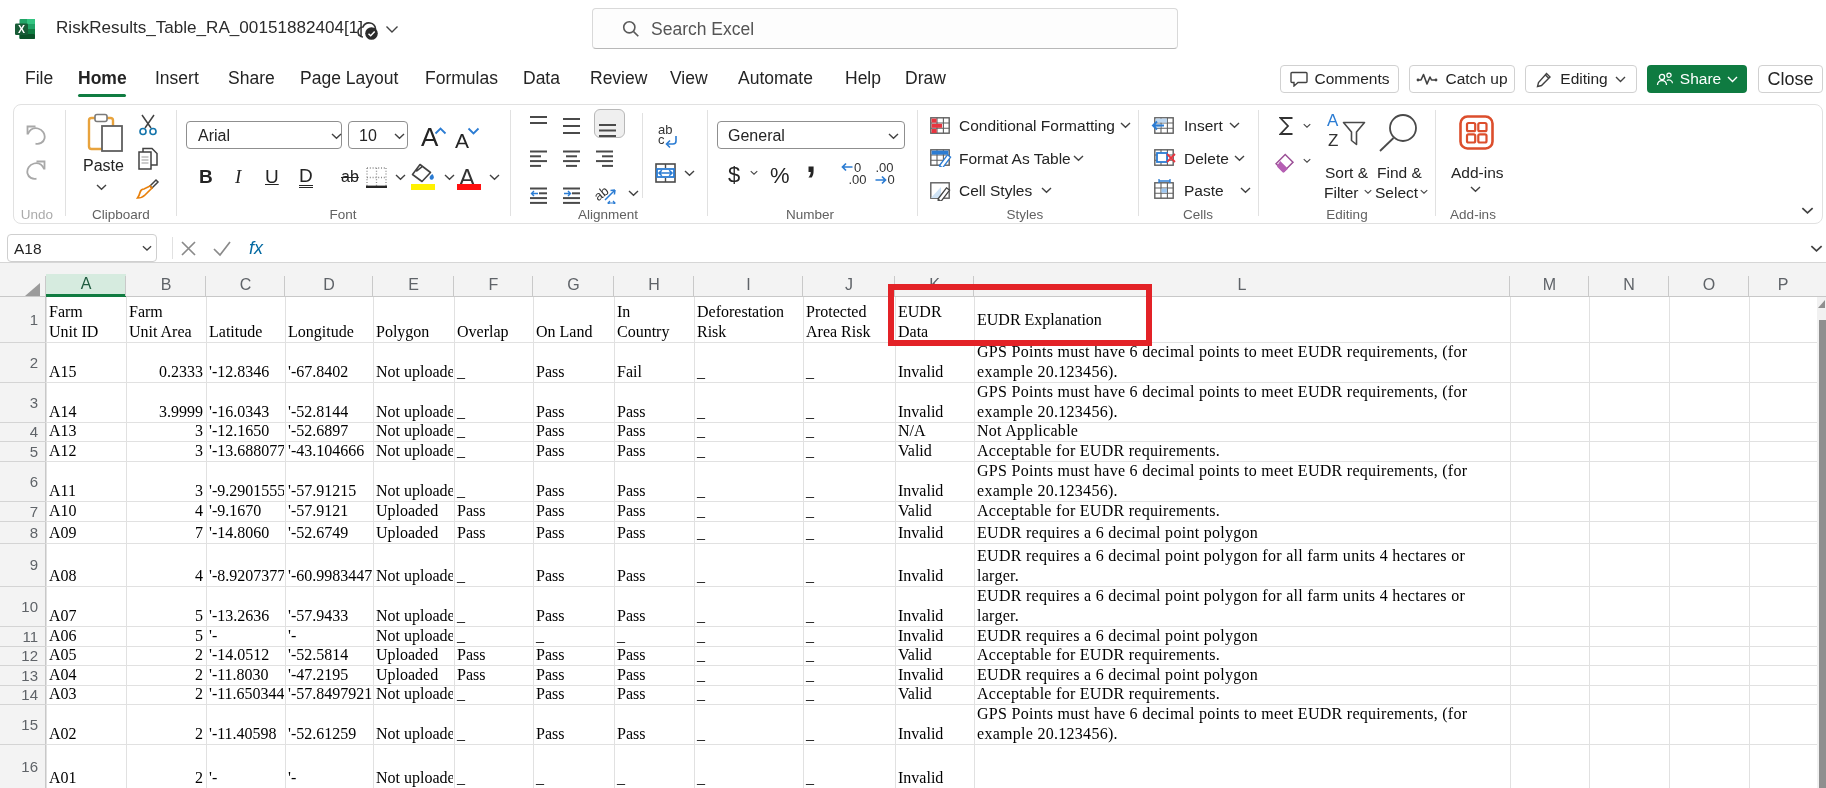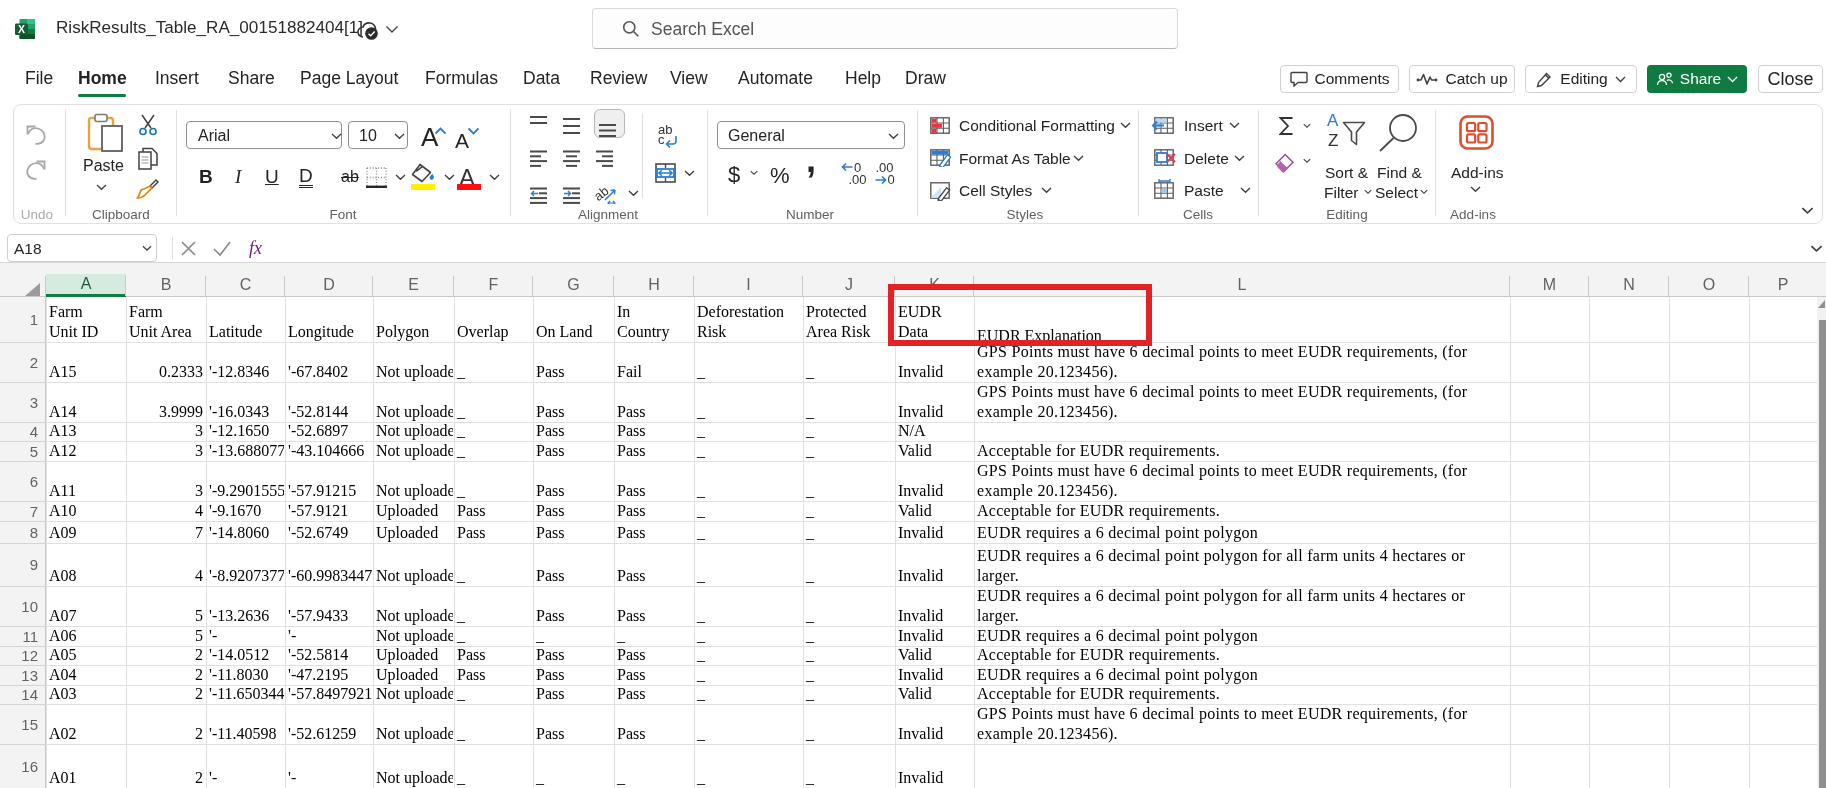--- a/index.html
+++ b/index.html
@@ -390,21 +390,21 @@
 <svg class="ab" style="left:142px;top:245px" width="10" height="7" viewBox="0 0 11 7">
     <path d="M1 1 L5.5 5.2 L10 1" stroke="#424242" stroke-width="1.4" fill="none"></path>
   </svg>
 <div class="ab" style="left:172px;top:237px;width:1px;height:22px;background:#e1e1e1"></div>
 <svg class="ab" style="left:180px;top:240px" width="17" height="17" viewBox="0 0 17 17">
     <path d="M2 2 L15 15 M15 2 L2 15" stroke="#8a8a8a" stroke-width="1.7"></path>
   </svg>
 <svg class="ab" style="left:212px;top:240px" width="20" height="17" viewBox="0 0 20 17">
     <path d="M2 9 L8 15 L18 2" stroke="#8a8a8a" stroke-width="1.7" fill="none"></path>
   </svg>
-<div class="ab" style="left:249px;top:238px;font-size:18px;font-style:italic;font-family:Liberation Serif, serif;color:#701a75">fx</div>
+<div class="ab" style="left:249px;top:238px;font-size:18px;font-style:italic;font-family:Liberation Sans, sans-serif;color:#0369a1">fx</div>
 <svg class="ab" style="left:1810px;top:245px" width="13" height="8" viewBox="0 0 11 7">
     <path d="M1 1 L5.5 5.2 L10 1" stroke="#424242" stroke-width="1.5" fill="none"></path>
   </svg>
 <div class="ab" style="left:0px;top:263px;width:1826px;height:525px;background:#fff;overflow:hidden">
 <div class="ab" style="left:0px;top:0px;width:1826px;height:34px;background:#f3f3f3;border-bottom:1px solid #c8c8c8"></div>
 <svg class="ab" style="left:24px;top:20px" width="17" height="13" viewBox="0 0 17 13">
       <path d="M16 0 V13 H1 Z" fill="#9b9b9b"></path>
     </svg>
 <div class="ab" style="left:46px;top:11px;width:80px;height:23px;background:#d6ebdf;border-bottom:3px solid #107C41;color:#1f5b3f;font-size:16px;text-align:center;line-height:20px">A</div>
 <div class="ab" style="left:45px;top:13px;width:1px;height:20px;background:#c9c9c9"></div>
@@ -507,21 +507,21 @@
 <div class="cell hdr" style="left:126px;top:34px;width:79px;height:45px">Farm<br>Unit Area</div>
 <div class="cell hdr" style="left:206px;top:34px;width:78px;height:45px">Latitude</div>
 <div class="cell hdr" style="left:285px;top:34px;width:87px;height:45px">Longitude</div>
 <div class="cell hdr" style="left:373px;top:34px;width:80px;height:45px">Polygon</div>
 <div class="cell hdr" style="left:454px;top:34px;width:78px;height:45px">Overlap</div>
 <div class="cell hdr" style="left:533px;top:34px;width:80px;height:45px">On Land</div>
 <div class="cell hdr" style="left:614px;top:34px;width:79px;height:45px">In<br>Country</div>
 <div class="cell hdr" style="left:694px;top:34px;width:108px;height:45px">Deforestation<br>Risk</div>
 <div class="cell hdr" style="left:803px;top:34px;width:91px;height:45px">Protected<br>Area Risk</div>
 <div class="cell hdr" style="left:895px;top:34px;width:78px;height:45px">EUDR<br>Data</div>
-<div class="cell hdr" style="left:974px;top:38px;width:479px;height:45px">EUDR Explanation</div>
+<div class="cell hdr" style="left:974px;top:22px;width:479px;height:45px">EUDR Explanation</div>
 <div class="cell" style="left:46px;top:79px;width:79px;height:40px">A15</div>
 <div class="cell num" style="left:126px;top:79px;width:79px;height:40px">0.2333</div>
 <div class="cell" style="left:206px;top:79px;width:78px;height:40px">'-12.8346</div>
 <div class="cell" style="left:285px;top:79px;width:87px;height:40px">'-67.8402</div>
 <div class="cell" style="left:373px;top:79px;width:80px;height:40px">Not uploaded</div>
 <div class="cell" style="left:454px;top:79px;width:78px;height:40px">_</div>
 <div class="cell" style="left:533px;top:79px;width:80px;height:40px">Pass</div>
 <div class="cell" style="left:614px;top:79px;width:79px;height:40px">Fail</div>
 <div class="cell" style="left:694px;top:79px;width:108px;height:40px">_</div>
 <div class="cell" style="left:803px;top:79px;width:91px;height:40px">_</div>
@@ -543,20 +543,21 @@
 <div class="cell num" style="left:126px;top:159px;width:79px;height:19px">3</div>
 <div class="cell" style="left:206px;top:159px;width:78px;height:19px">'-12.1650</div>
 <div class="cell" style="left:285px;top:159px;width:87px;height:19px">'-52.6897</div>
 <div class="cell" style="left:373px;top:159px;width:80px;height:19px">Not uploaded</div>
 <div class="cell" style="left:454px;top:159px;width:78px;height:19px">_</div>
 <div class="cell" style="left:533px;top:159px;width:80px;height:19px">Pass</div>
 <div class="cell" style="left:614px;top:159px;width:79px;height:19px">Pass</div>
 <div class="cell" style="left:694px;top:159px;width:108px;height:19px">_</div>
 <div class="cell" style="left:803px;top:159px;width:91px;height:19px">_</div>
 <div class="cell" style="left:895px;top:159px;width:78px;height:19px">N/A</div>
+<div class="cell wrap" style="left:974px;top:159px;width:510px;height:19px">Not Applicable</div>
 <div class="cell" style="left:46px;top:178px;width:79px;height:20px">A12</div>
 <div class="cell num" style="left:126px;top:178px;width:79px;height:20px">3</div>
 <div class="cell" style="left:206px;top:178px;width:78px;height:20px">'-13.688077</div>
 <div class="cell" style="left:285px;top:178px;width:87px;height:20px">'-43.104666</div>
 <div class="cell" style="left:373px;top:178px;width:80px;height:20px">Not uploaded</div>
 <div class="cell" style="left:454px;top:178px;width:78px;height:20px">_</div>
 <div class="cell" style="left:533px;top:178px;width:80px;height:20px">Pass</div>
 <div class="cell" style="left:614px;top:178px;width:79px;height:20px">Pass</div>
 <div class="cell" style="left:694px;top:178px;width:108px;height:20px">_</div>
 <div class="cell" style="left:803px;top:178px;width:91px;height:20px">_</div>

